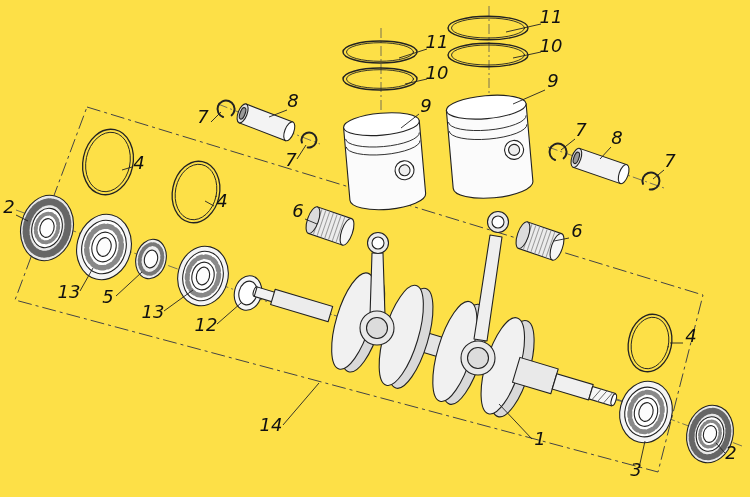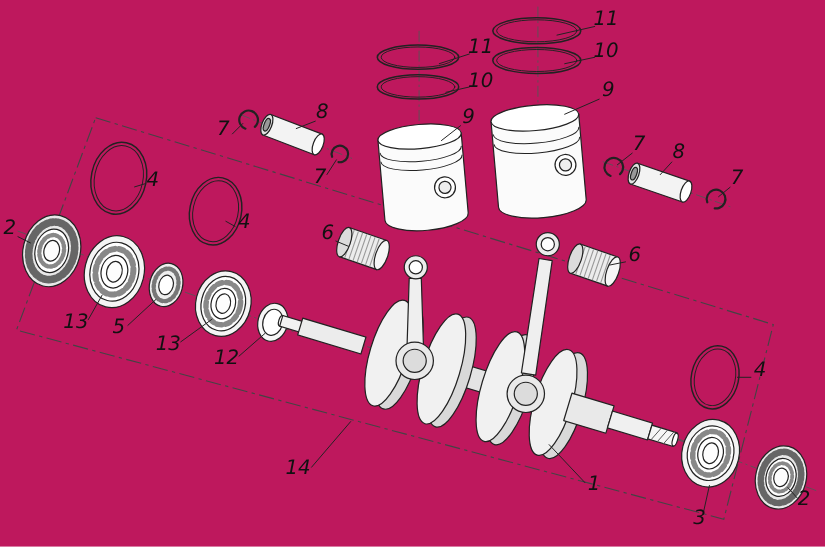--- a/index.html
+++ b/index.html
@@ -1,16 +1,16 @@
 <!DOCTYPE html>
 <html><head>
 <meta charset="utf-8">
 <style>
   html,body{margin:0;padding:0;background:#ffffff;}
-  .stage{position:relative;width:750px;height:497px;background:#be185d;overflow:hidden;
+  .stage{position:relative;width:750px;height:497px;background:#fde047;overflow:hidden;
          font-family:"DejaVu Sans",sans-serif;}
   svg{display:block;}
   .lbl{font:italic 18px "DejaVu Sans",sans-serif;fill:#111111;}
 </style>
 </head>
 <body>
 
 <div class="stage">
 <svg width="750" height="497" viewBox="0 0 750 497">
 

